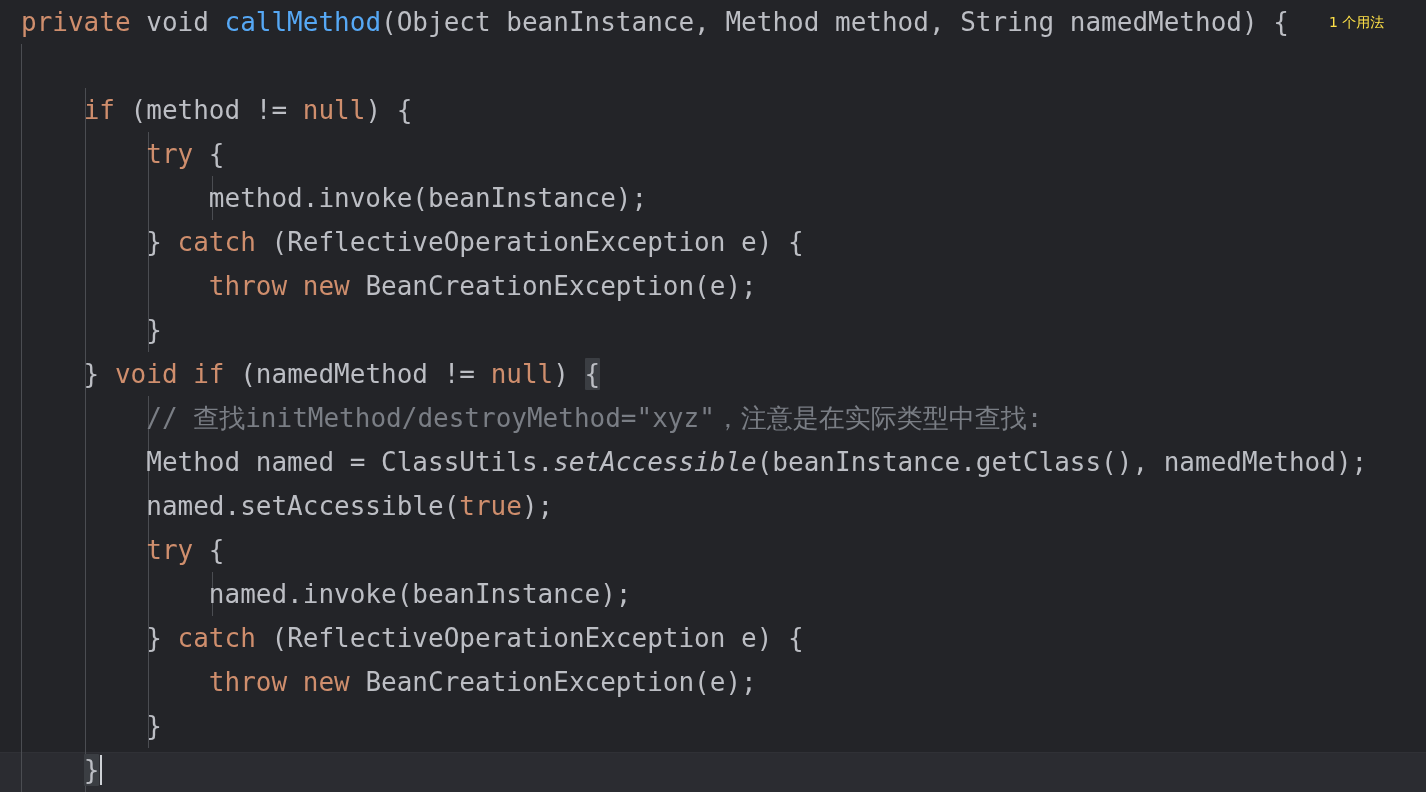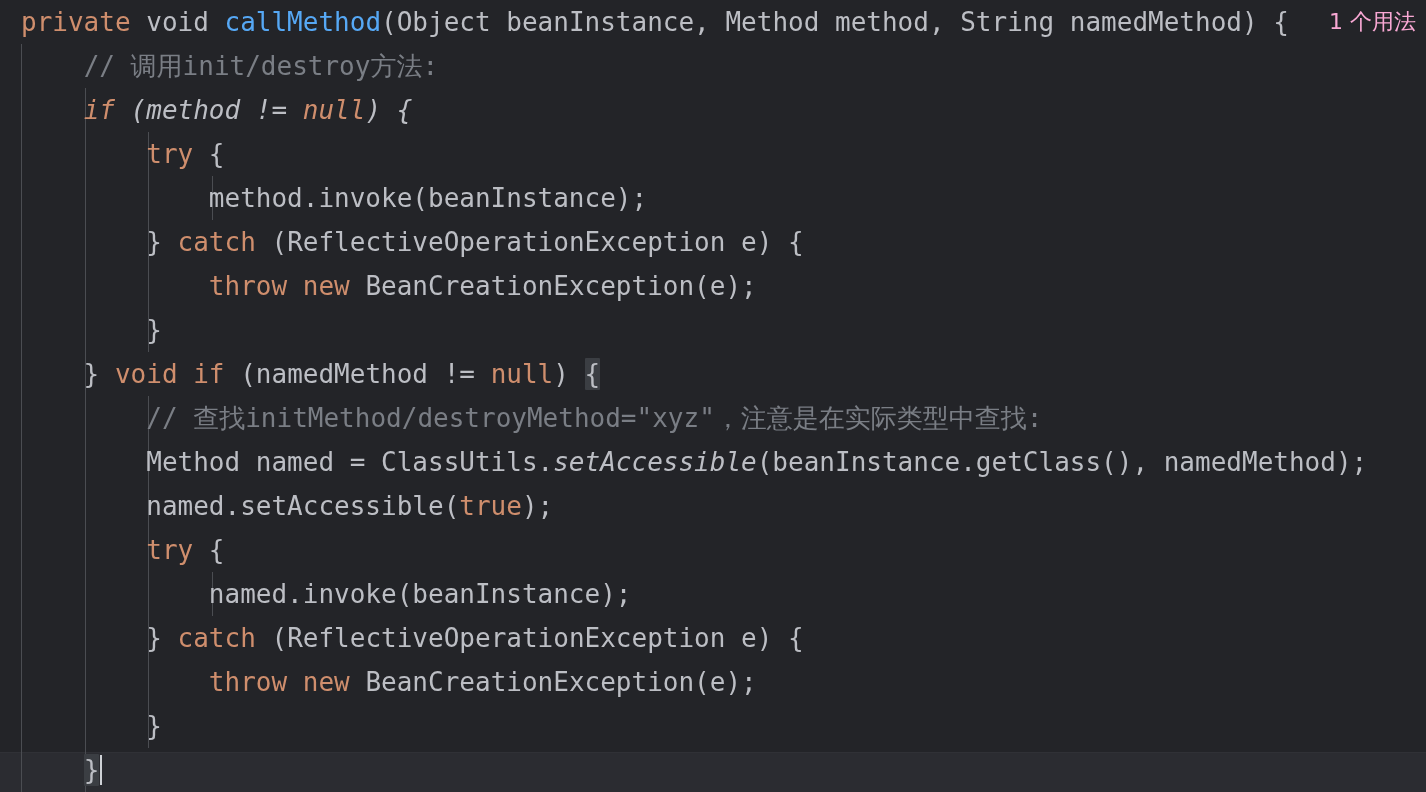--- a/index.html
+++ b/index.html
@@ -53,21 +53,21 @@
     display: block;
   }
   .line .txt { display: inline; }
 
   
   .kw   { color: #cf8e6d; }
   .mth  { color: #56a8f5; }
   .stm  { color: #bcbec4; font-style: italic; }
   .cmt  { color: #7a7e85; }
   .txtc { color: #bcbec4; }
-  .hint { color: #f9a8d4; font-size: 22px; font-family: "DejaVu Sans", "Liberation Sans", sans-serif; }
+  .hint { color: #fde047; font-size: 14px; font-family: "DejaVu Sans", "Liberation Sans", sans-serif; }
 
   
   .brace-match {
     background: #3b3e43;
     border-radius: 1px;
     padding: 1px 0;
   }
 
   
   .caret {
@@ -90,22 +90,22 @@
       <div class="guide" style="left: 21px; top: 44px; height: 748px; background: rgb(75, 77, 82);"></div>
       <div class="guide" style="left: 85px; top: 88px; height: 660px; background: rgb(75, 77, 82);"></div>
       <div class="guide" style="left: 85px; top: 748px; height: 44px; background: rgb(75, 77, 82);"></div>
       <div class="guide" style="left: 148px; top: 132px; height: 220px; background: rgb(75, 77, 82);"></div>
       <div class="guide" style="left: 148px; top: 396px; height: 352px; background: rgb(75, 77, 82);"></div>
       <div class="guide" style="left: 212px; top: 176px; height: 44px; background: rgb(75, 77, 82);"></div>
       <div class="guide" style="left: 212px; top: 572px; height: 44px; background: rgb(75, 77, 82);"></div>
     </div>
   <div id="code-layer">
       <div class="line" style="top: 0px;"><span class="txt kw">private</span><span class="txt txtc"> void </span><span class="txt mth">callMethod</span><span class="txt txtc">(Object beanInstance, Method method, String namedMethod) {</span></div>
-      <div class="line" style="top: 44px;"><span class="txt txtc">    </span><span class="txt cmt">// 调用init/destroy方法:</span></div>
-      <div class="line" style="top: 88px; font-style: italic;"><span class="txt txtc">    </span><span class="txt kw">if</span><span class="txt txtc"> (method != </span><span class="txt kw">null</span><span class="txt txtc">) {</span></div>
+      <div class="line" style="top: 44px;"><span class="txt txtc">    </span></div>
+      <div class="line" style="top: 88px;"><span class="txt txtc">    </span><span class="txt kw">if</span><span class="txt txtc"> (method != </span><span class="txt kw">null</span><span class="txt txtc">) {</span></div>
       <div class="line" style="top: 132px;"><span class="txt txtc">        </span><span class="txt kw">try</span><span class="txt txtc"> {</span></div>
       <div class="line" style="top: 176px;"><span class="txt txtc">            method.invoke(beanInstance);</span></div>
       <div class="line" style="top: 220px;"><span class="txt txtc">        } </span><span class="txt kw">catch</span><span class="txt txtc"> (ReflectiveOperationException e) {</span></div>
       <div class="line" style="top: 264px;"><span class="txt txtc">            </span><span class="txt kw">throw</span><span class="txt txtc"> </span><span class="txt kw">new</span><span class="txt txtc"> BeanCreationException(e);</span></div>
       <div class="line" style="top: 308px;"><span class="txt txtc">        }</span></div>
       <div class="line" style="top: 352px;"><span class="txt txtc">    } </span><span class="txt kw">void</span><span class="txt txtc"> </span><span class="txt kw">if</span><span class="txt txtc"> (namedMethod != </span><span class="txt kw">null</span><span class="txt txtc">) </span><span class="txt txtc brace-match">{</span></div>
       <div class="line" style="top: 396px;"><span class="txt txtc">        </span><span class="txt cmt">// 查找initMethod/destroyMethod="xyz"，注意是在实际类型中查找:</span></div>
       <div class="line" style="top: 440px;"><span class="txt txtc">        Method named = ClassUtils.</span><span class="txt stm">setAccessible</span><span class="txt txtc">(beanInstance.getClass(), namedMethod);</span></div>
       <div class="line" style="top: 484px;"><span class="txt txtc">        named.setAccessible(</span><span class="txt kw">true</span><span class="txt txtc">);</span></div>
       <div class="line" style="top: 528px;"><span class="txt txtc">        </span><span class="txt kw">try</span><span class="txt txtc"> {</span></div>

